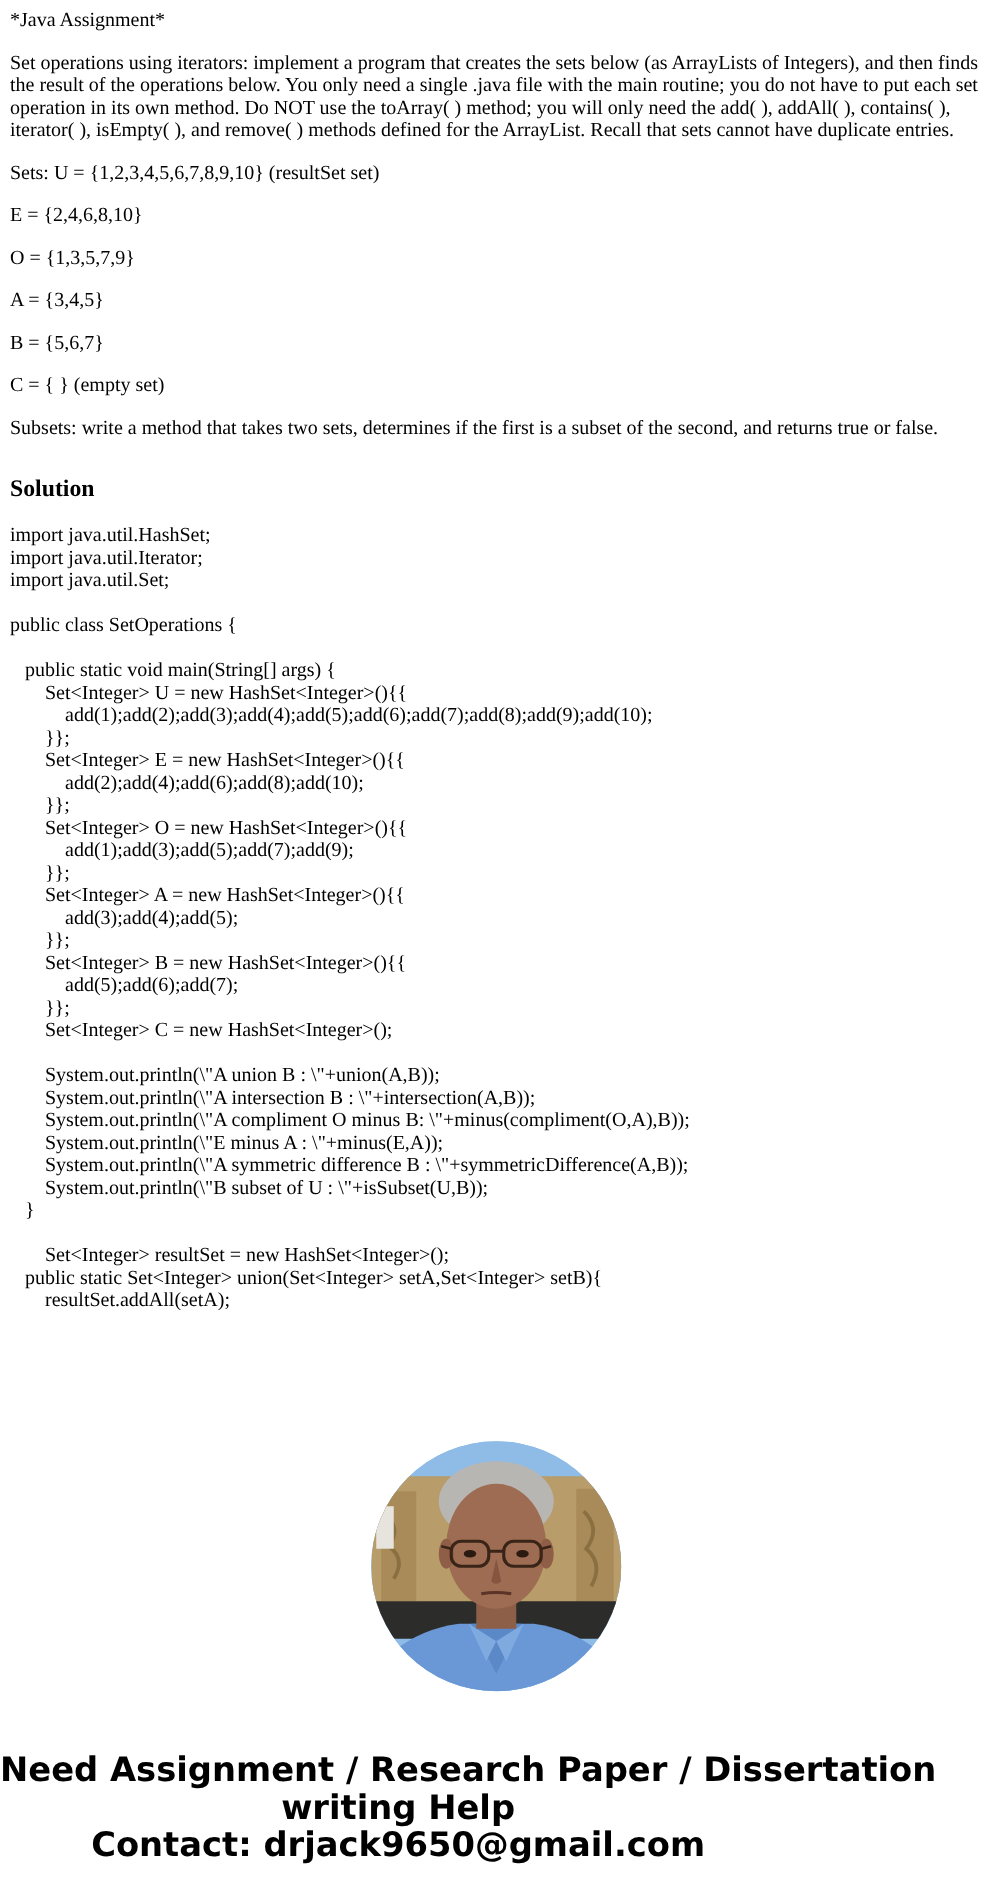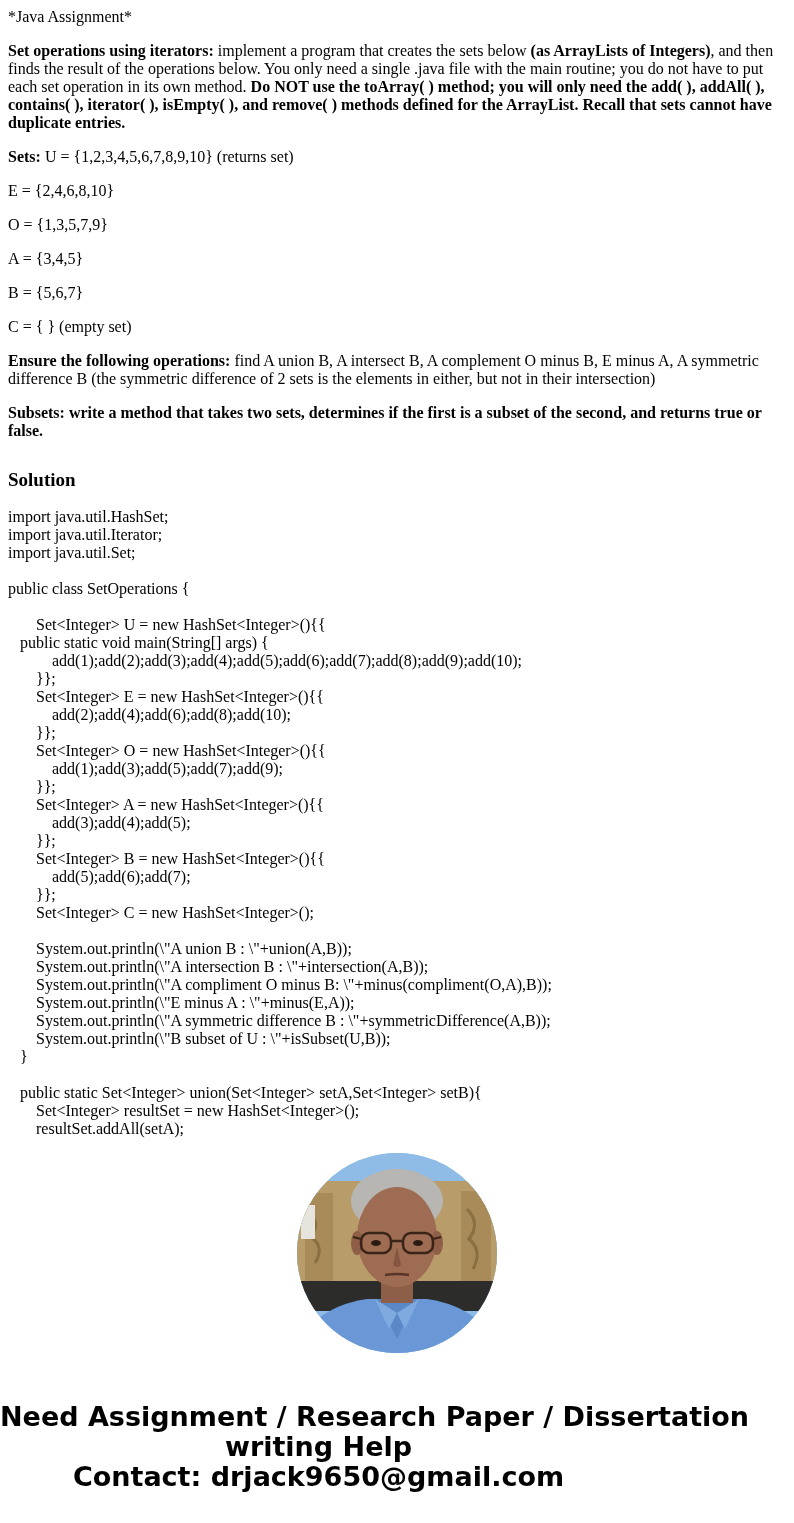--- a/index.html
+++ b/index.html
@@ -19,21 +19,21 @@
     }
     .doc {
       position: absolute;
       left: 8px;
       top: 8px;
       width: 778px;
     }
     p {
       margin: 0 0 16px 0;
     }
-    b { font-weight: bold; }
+    b { font-weight: normal; }
     .p-title { margin-bottom: 16px; }
     h3.solution-heading {
       font-family: "Liberation Serif", serif;
       font-size: 19px;
       font-weight: bold;
       line-height: 22px;
       margin: 29px 0 17px 0;
     }
     .code {
       margin: 0;
@@ -77,42 +77,41 @@
   </style>
 </head>
 <body>
 
 <div class="doc">
 
   <p class="p-title">*Java Assignment*</p>
 
   <p><b>Set operations using iterators:</b><span> implement a program that creates the sets below </span><b>(as ArrayLists of Integers)</b><span>, and then finds the result of the operations below. You only need a single .java file with the main routine; you do not have to put each set operation in its own method. </span><b>Do NOT use the toArray( ) method; you will only need the add( ), addAll( ), contains( ), iterator( ), isEmpty( ), and remove( ) methods defined for the ArrayList. Recall that sets cannot have duplicate entries.</b></p>
 
-  <p><b>Sets:</b><span> U = {1,2,3,4,5,6,7,8,9,10} (returns set)</span></p>
+  <p><b>Sets:</b><span> U = {1,2,3,4,5,6,7,8,9,10} (resultSet set)</span></p>
   <p>E = {2,4,6,8,10}</p>
   <p>O = {1,3,5,7,9}</p>
   <p>A = {3,4,5}</p>
   <p>B = {5,6,7}</p>
   <p>C = { } (empty set)</p>
 
-  <p><b>Ensure the following operations:</b><span> find A union B, A intersect B, A complement O minus B, E minus A, A symmetric difference B (the symmetric difference of 2 sets is the elements in either, but not in their intersection)</span></p>
 
   <p><b>Subsets: write a method that takes two sets, determines if the first is a subset of the second, and returns true or false.</b></p>
 
   <h3 class="solution-heading">Solution</h3>
 
   <div class="code">
     <div class="code-line ind0">import java.util.HashSet;</div>
     <div class="code-line ind0">import java.util.Iterator;</div>
     <div class="code-line ind0">import java.util.Set;</div>
     <div class="code-line code-blank"></div>
     <div class="code-line ind0">public class SetOperations {</div>
     <div class="code-line code-blank"></div>
+    <div class="code-line ind1">public static void main(String[] args) {</div>
     <div class="code-line ind2">Set&lt;Integer&gt; U = new HashSet&lt;Integer&gt;(){{</div>
-    <div class="code-line ind1">public static void main(String[] args) {</div>
     <div class="code-line ind3">add(1);add(2);add(3);add(4);add(5);add(6);add(7);add(8);add(9);add(10);</div>
     <div class="code-line ind2">}};</div>
     <div class="code-line ind2">Set&lt;Integer&gt; E = new HashSet&lt;Integer&gt;(){{</div>
     <div class="code-line ind3">add(2);add(4);add(6);add(8);add(10);</div>
     <div class="code-line ind2">}};</div>
     <div class="code-line ind2">Set&lt;Integer&gt; O = new HashSet&lt;Integer&gt;(){{</div>
     <div class="code-line ind3">add(1);add(3);add(5);add(7);add(9);</div>
     <div class="code-line ind2">}};</div>
     <div class="code-line ind2">Set&lt;Integer&gt; A = new HashSet&lt;Integer&gt;(){{</div>
     <div class="code-line ind3">add(3);add(4);add(5);</div>
@@ -123,22 +122,22 @@
     <div class="code-line ind2">Set&lt;Integer&gt; C = new HashSet&lt;Integer&gt;();</div>
     <div class="code-line code-blank"></div>
     <div class="code-line ind2">System.out.println(\"A union B : \"+union(A,B));</div>
     <div class="code-line ind2">System.out.println(\"A intersection B : \"+intersection(A,B));</div>
     <div class="code-line ind2">System.out.println(\"A compliment O minus B: \"+minus(compliment(O,A),B));</div>
     <div class="code-line ind2">System.out.println(\"E minus A : \"+minus(E,A));</div>
     <div class="code-line ind2">System.out.println(\"A symmetric difference B : \"+symmetricDifference(A,B));</div>
     <div class="code-line ind2">System.out.println(\"B subset of U : \"+isSubset(U,B));</div>
     <div class="code-line ind1">}</div>
     <div class="code-line code-blank"></div>
+    <div class="code-line ind2">Set&lt;Integer&gt; resultSet = new HashSet&lt;Integer&gt;();</div>
     <div class="code-line ind1">public static Set&lt;Integer&gt; union(Set&lt;Integer&gt; setA,Set&lt;Integer&gt; setB){</div>
-    <div class="code-line ind2">Set&lt;Integer&gt; resultSet = new HashSet&lt;Integer&gt;();</div>
     <div class="code-line ind2">resultSet.addAll(setA);</div>
   </div>
 </div>
 
 <div class="avatar-wrap">
   <svg width="200" height="200" viewBox="0 0 200 200">
 
     <rect x="0" y="0" width="200" height="200" fill="#8fbce6"></rect>
 
     <rect x="0" y="28" width="200" height="110" fill="#b89c6a"></rect>

